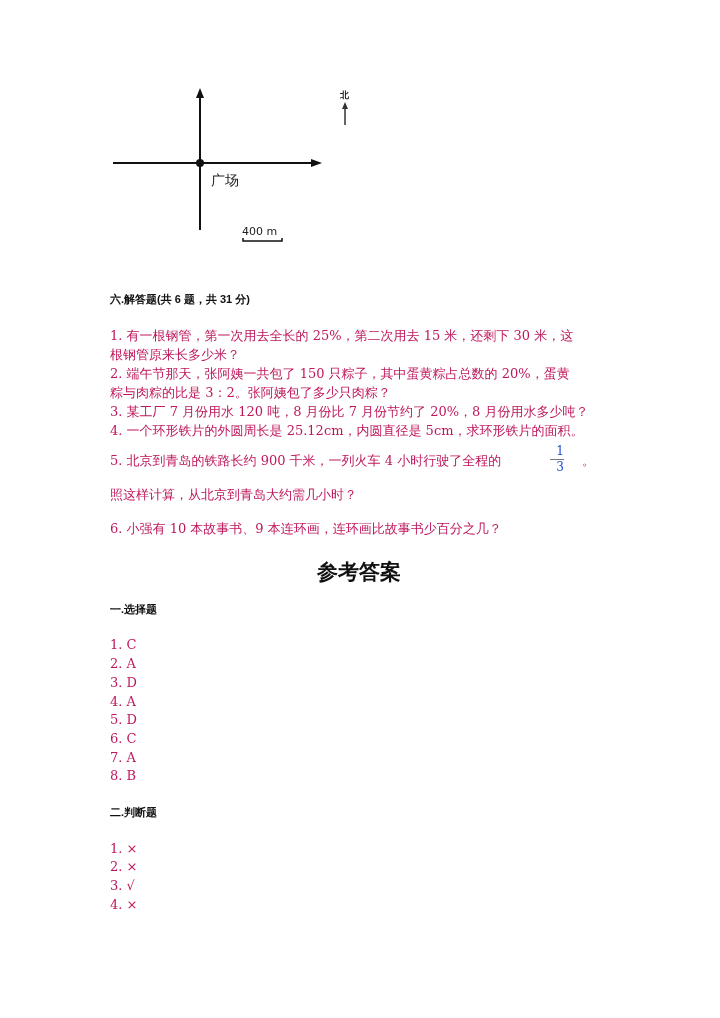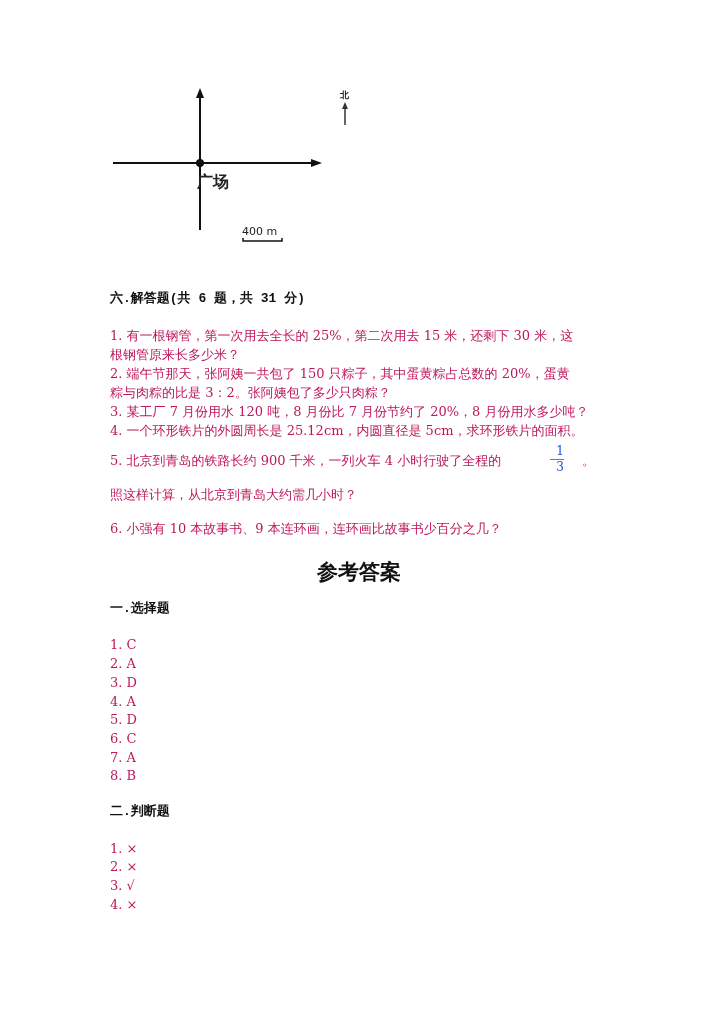--- a/index.html
+++ b/index.html
@@ -1,21 +1,21 @@
 <!DOCTYPE html>
 <html><head>
 <meta charset="utf-8">
 <style>
   html, body { margin: 0; padding: 0; background: #ffffff; }
   body { width: 720px; height: 1018px; position: relative; overflow: hidden;
          font-family: "DejaVu Serif", "Liberation Serif", serif; color: #222; }
   .abs { position: absolute; }
   .diagram { left: 100px; top: 80px; width: 280px; height: 170px; }
   .line { position: absolute; font-size: 13px; line-height: 18px; white-space: nowrap; color: #be185d; }
-  .heading { font-family: Liberation Mono, monospace; font-weight: bold; font-size: 13px; color: #111; }
+  .heading { font-family: Liberation Sans, sans-serif; font-weight: bold; font-size: 11px; color: #111; }
   .title { font-family: "DejaVu Sans", "Liberation Sans", sans-serif; font-weight: bold; font-size: 21px; color: #111; text-align: center; }
   .frac { position: absolute; font-size: 12px; line-height: 13px; text-align: right; width: 14px; color: #1d4ed8; }
   .frac .bar { display: block; border-top: 1px solid #777; margin: 1px 0; }
 </style>
 </head>
 <body>
 
 <div class="abs diagram">
   <svg width="280" height="170" viewBox="0 0 280 170">
 
@@ -25,21 +25,21 @@
     <line x1="13" y1="83" x2="214" y2="83" stroke="#111" stroke-width="2"></line>
     <polygon points="222,83 211,79 211,87" fill="#111"></polygon>
 
     <circle cx="100" cy="83" r="4" fill="#111"></circle>
 
     <line x1="245" y1="45" x2="245" y2="28" stroke="#333" stroke-width="1.5"></line>
     <polygon points="245,22 242,29 248,29" fill="#333"></polygon>
 
     <polyline points="143,158 143,161 182,161 182,158" fill="none" stroke="#111" stroke-width="1.5"></polyline>
   </svg>
-  <span class="abs" style="left:97px;top:92px;font-size:16px;font-weight:bold;font-family:'DejaVu Sans',sans-serif;">广场</span>
+  <span class="abs" style="left:111px;top:92px;font-size:14px;font-weight:normal;font-family:'DejaVu Sans',sans-serif;">广场</span>
   <span class="abs" style="left:240px;top:9px;font-size:9px;font-weight:bold;font-family:'DejaVu Sans',sans-serif;">北</span>
   <span class="abs" style="left:142px;top:145px;font-size:11px;font-family:'DejaVu Sans',sans-serif;">400 m</span>
 </div>
 
 <div class="line heading" style="left:110px;top:290px;">六.解答题(共 6 题，共 31 分)</div>
 
 <div class="line" style="left:110px;top:327px;">1. 有一根钢管，第一次用去全长的 25%，第二次用去 15 米，还剩下 30 米，这</div>
 <div class="line" style="left:110px;top:346px;">根钢管原来长多少米？</div>
 <div class="line" style="left:110px;top:365px;">2. 端午节那天，张阿姨一共包了 150 只粽子，其中蛋黄粽占总数的 20%，蛋黄</div>
 <div class="line" style="left:110px;top:384px;text-align:right;">粽与肉粽的比是 3：2。张阿姨包了多少只肉粽？</div>

